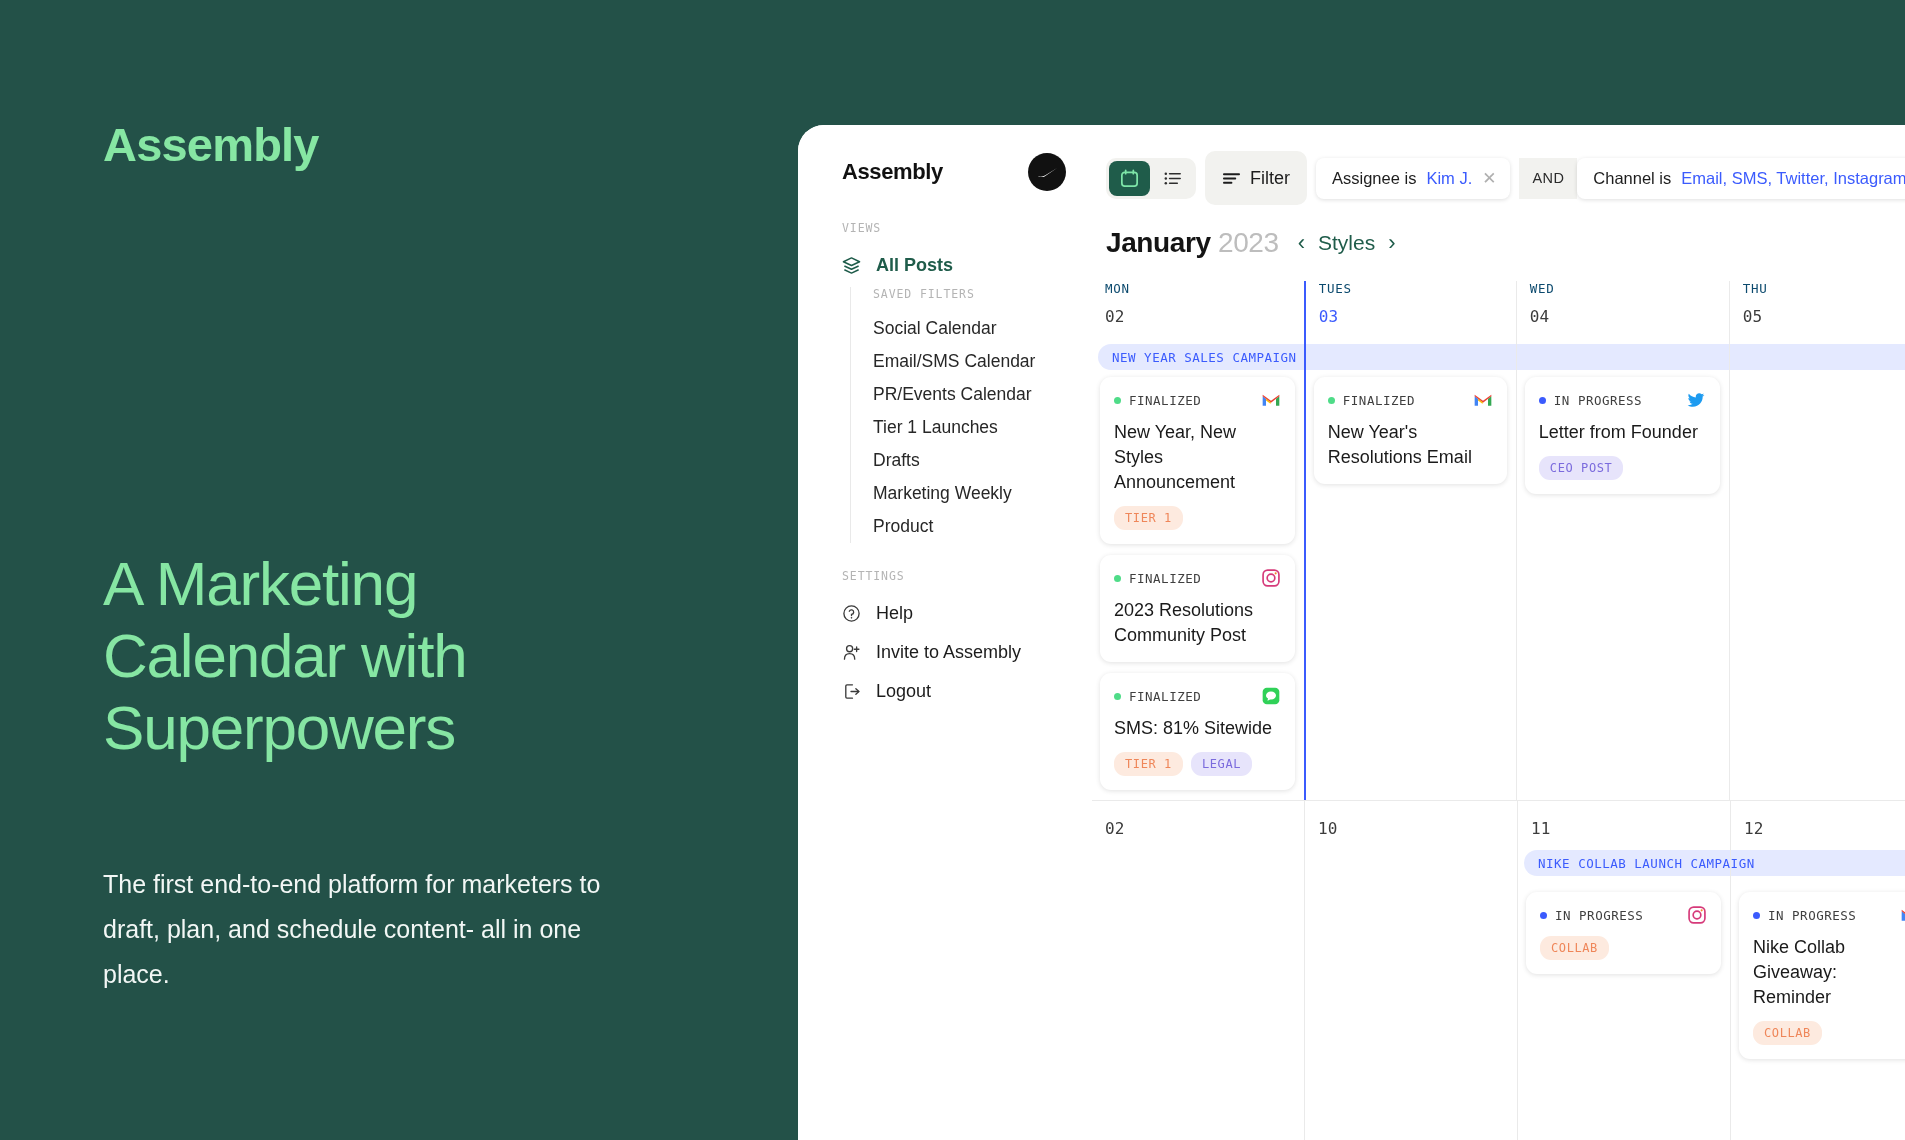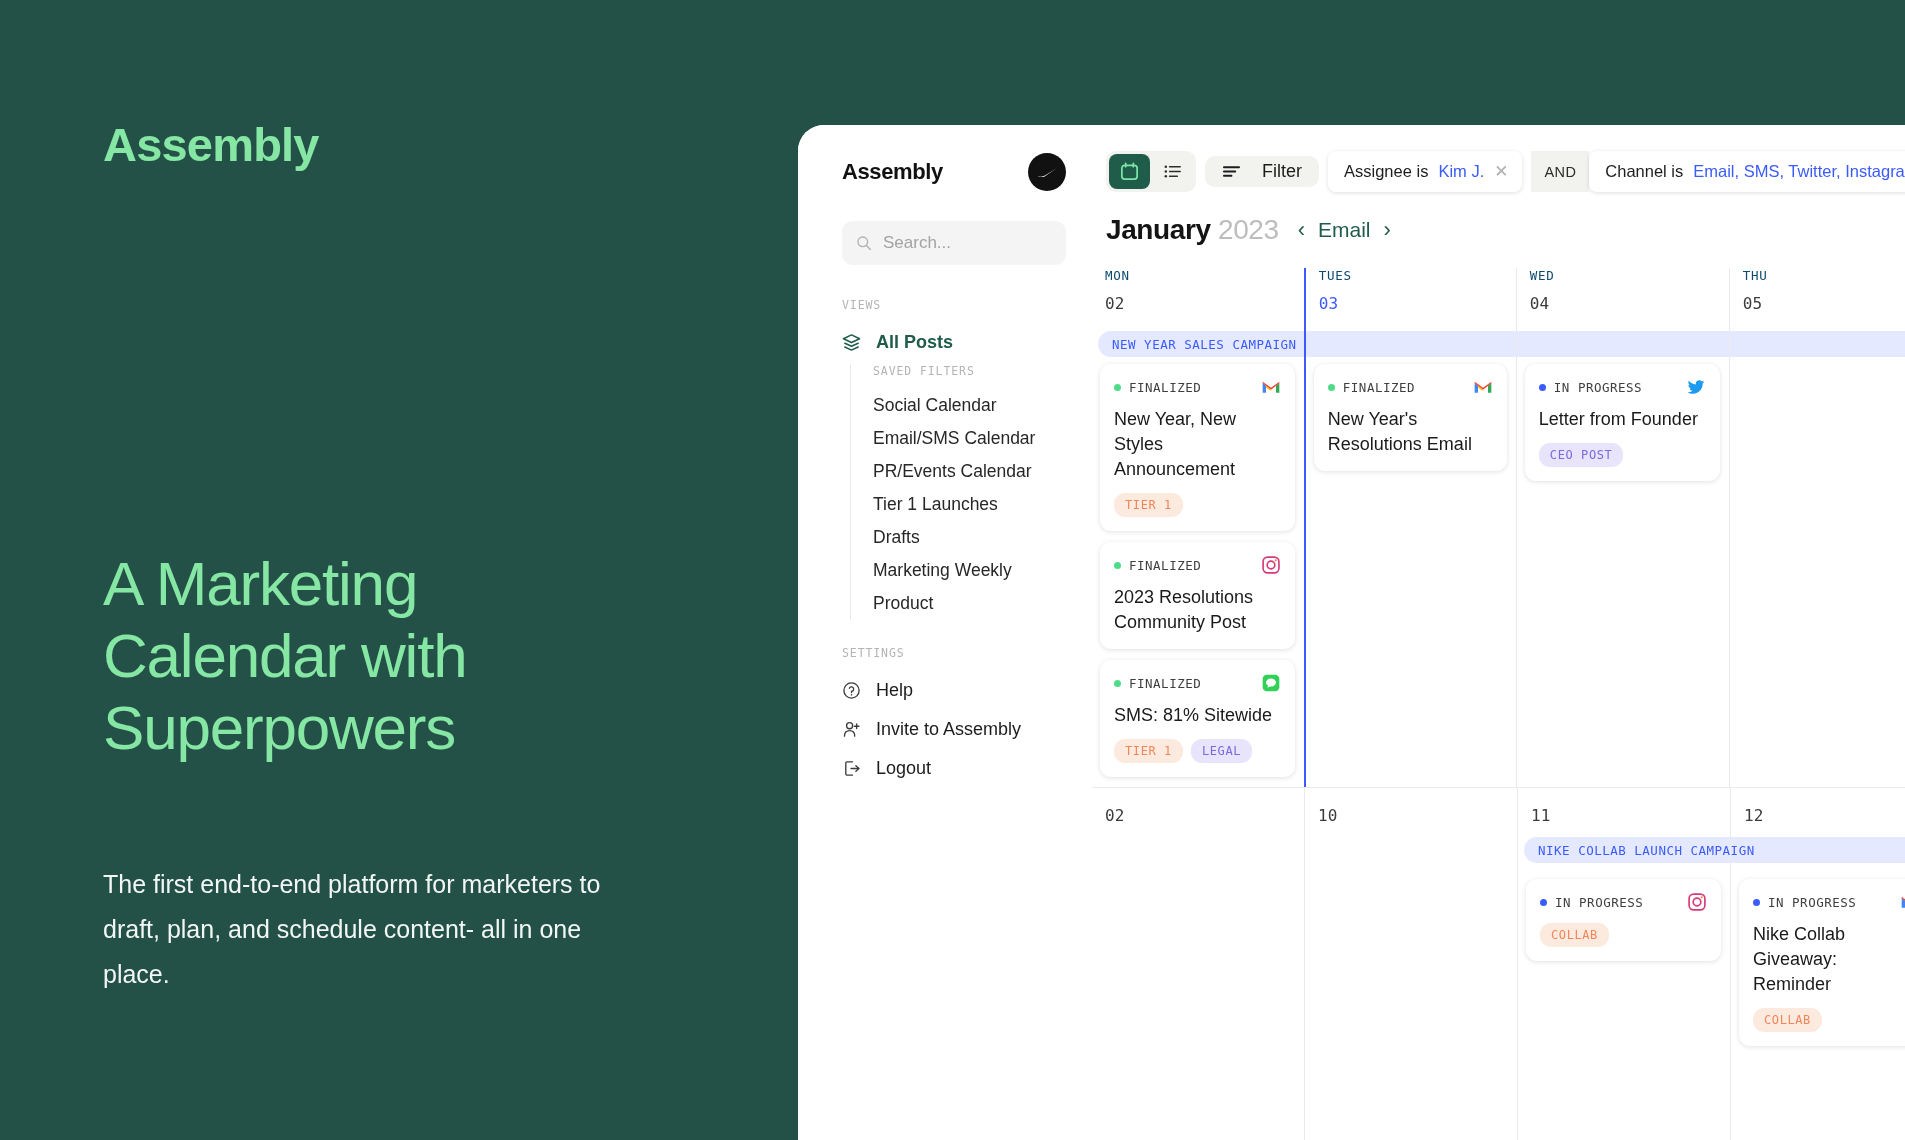--- a/index.html
+++ b/index.html
@@ -104,23 +104,23 @@
   .main { flex: 1; background: #fff; position: relative; overflow: hidden; }
 
   .toolbar { display: flex; align-items: center; gap: 9px; padding: 26px 0 0 14px; }
   .view-toggle { display: flex; background: #f2f2ef; border-radius: 10px; padding: 3px; gap: 2px; }
   .vt-btn {
     width: 41px; height: 35px; border-radius: 8px;
     display: flex; align-items: center; justify-content: center; cursor: pointer;
   }
   .vt-btn.on { background: #1f5c4a; }
   .filter-btn {
-    display: flex; align-items: center; gap: 21px;
+    display: flex; align-items: center; gap: 9px;
     background: #f2f2ef; border-radius: 10px;
-    height: 31px; padding: 0 17px; cursor: pointer;
+    height: 54px; padding: 0 17px; cursor: pointer;
     font-size: 18px; color: #1d1d1d; font-weight: 500;
   }
   .chip {
     display: flex; align-items: center; gap: 10px;
     height: 41px; padding: 0 14px 0 16px;
     background: #fff; border-radius: 8px;
     box-shadow: 0 1px 4px rgba(0,0,0,0.13);
     font-size: 16.5px; color: #1d1d1d; white-space: nowrap;
   }
   .chip b { font-weight: 400; color: #3b5bfd; }
@@ -209,28 +209,20 @@
   <div class="sidebar">
     <div class="sb-header">
       <div class="sb-brand">Assembly</div>
       <div class="sb-avatar">
         <svg viewBox="0 0 24 10">
           <path d="M2 9.2 C5 11.2 8.4 9.6 12 7.4 L23 0.6 L9.8 9.6 C6.6 11.6 3.6 11 2 9.2 Z" fill="#fff"></path>
         </svg>
       </div>
     </div>
 
-    <div class="sb-search">
-      <svg class="mag" viewBox="0 0 20 20">
-        <circle cx="8.5" cy="8.5" r="6" fill="none" stroke="#b0b0b0" stroke-width="1.7"></circle>
-        <line x1="13" y1="13" x2="18" y2="18" stroke="#b0b0b0" stroke-width="1.7" stroke-linecap="round"></line>
-      </svg>
-      <input class="sb-search-input" placeholder="Search..." style="">
-      <span class="sb-kbd">⌘+K</span>
-    </div>
 
 
     <div class="sb-group">
       <div class="sb-section-label">VIEWS</div>
       <div class="sb-item active">
         <svg class="sb-icon" viewBox="0 0 20 20">
           <path d="M10 2 L18.5 6 L10 10 L1.5 6 Z" fill="none" stroke="#1f5c4a" stroke-width="1.6" stroke-linejoin="round"></path>
           <path d="M2.5 10.5 L10 14 L17.5 10.5" fill="none" stroke="#1f5c4a" stroke-width="1.6" stroke-linejoin="round"></path>
           <path d="M2.5 14.5 L10 18 L17.5 14.5" fill="none" stroke="#1f5c4a" stroke-width="1.6" stroke-linejoin="round"></path>
         </svg>
@@ -326,21 +318,21 @@
       </div>
     </div>
 
     <div class="cal-head">
       <div class="cal-month">
         <span style="color:#141414;font-weight:700">January</span>
         <span>2023</span>
       </div>
       <div class="cal-nav">
         <span class="arrow">‹</span>
-        <span class="cal-today">Email</span>
+        <span class="cal-today">Styles</span>
         <span class="arrow">›</span>
       </div>
     </div>
 
     <div class="grid">
 
       <div class="week">
         <div class="banner" style="top:63px;left:6px;width:840px;">NEW YEAR SALES CAMPAIGN</div>
 
         <div class="col">

